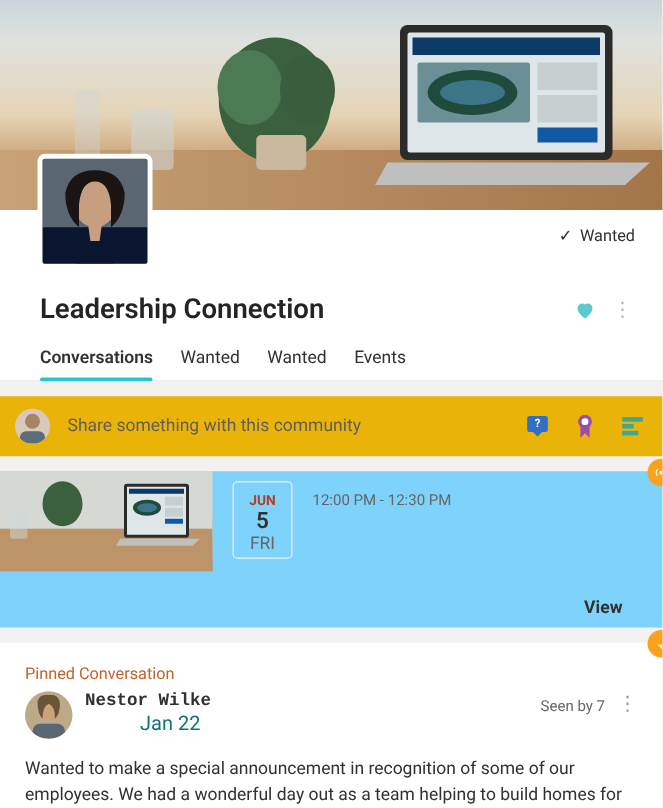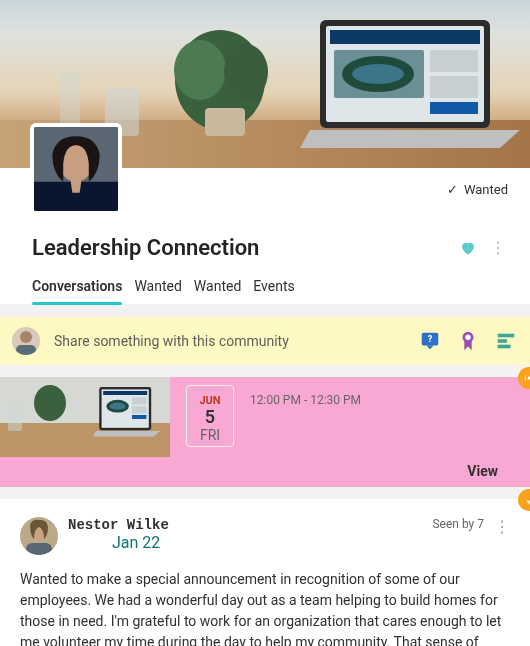--- a/index.html
+++ b/index.html
@@ -52,21 +52,21 @@
     flex: 1;
   }
   .heart-btn, .more-btn {
     width: 24px; height:24px;
     display:flex; align-items:center; justify-content:center;
     color:#5ccbce;
     cursor:pointer;
   }
   .more-btn { color:#b3b3b3; margin-left:6px; font-size:16px; }
   .tabs {
-    display: flex; gap: 12px;
+    display: flex; gap: 22px;
     padding: 4px 32px 0 32px;
     border-bottom: 1px solid #eee;
   }
   .tab {
     padding: 6px 0 10px 0;
     font-size: 14px;
     color: #323130;
     cursor:pointer;
     position: relative;
   }
@@ -75,39 +75,39 @@
     content:"";
     position:absolute; left:0; right:0; bottom:-1px;
     height:3px; background:#25c6cc;
     border-radius:2px;
   }
   
   .compose {
     display:flex; align-items:center;
     padding:10px 12px;
     gap:14px;
-    background:#fef9c3;
+    background:#eab308;
     margin: 12px 0;
   }
   .compose .av-sm {
     width:28px; height:28px; border-radius:50%;
     background:#d8c9bb;
     overflow:hidden; flex-shrink:0;
   }
   .compose .av-sm svg{width:100%;height:100%;}
   .compose .placeholder {
     flex:1; color:#605e5c; font-size:14px;
   }
   .compose .ic { width:24px; height:24px; display:flex; align-items:center; justify-content:center; cursor:pointer; }
   
   .event-card {
-    background:#f9a8d4;
+    background:#7dd3fc;
     display:flex;
     flex-direction:column;
-    gap:0;
+    gap:15px;
     position:relative;
   }
   .event-top { display:flex; gap:16px; height:80px; }
   .event-thumb {
     width:170px; height:80px;
     background: linear-gradient(180deg,#d7dad3 0%, #e0d6c3 40%, #c8a378 75%, #a57a4f 100%);
     overflow:hidden;
     position:relative;
   }
   .event-thumb svg{position:absolute;inset:0;}
@@ -145,21 +145,21 @@
     width:22px; height:22px; border-radius:50%;
     background:#faa21b; color:#fff;
     display:flex; align-items:center; justify-content:center;
   }
   .pinned-label{color:#c0632b; font-size:13px; margin-bottom:6px;}
   .post-header{display:flex; align-items:flex-start; gap:10px;}
   .post-av{width:38px;height:38px;border-radius:50%; background:#bba988; overflow:hidden;}
   .post-av svg{width:100%;height:100%;}
   .post-name{font-weight:700;font-family:Liberation Mono, monospace;}
   .post-date{font-size:16px; color:#0f766e;margin-left:44px;}
-  .post-meta{margin-left:auto; display:flex; align-items:flex-start; gap:10px; color:#666; font-size:12px;}
+  .post-meta{margin-left:auto; display:flex; align-items:flex-end; gap:10px; color:#666; font-size:12px;}
   .post-more{cursor:pointer; font-size:16px; color:#999;}
   .post-body{margin-top:14px; font-size:14px; line-height:1.5; color:#323130;}
 </style>
 </head>
 <body>
 
 <div class="card" style="margin-bottom:0;">
   <div class="hero">
     <div class="cover">
       <svg viewBox="0 0 530 168">
@@ -298,20 +298,21 @@
   </div>
   <div class="event-view">View</div>
 </div>
 
 <div class="post-card card">
   <div class="pin-badge">
     <svg width="12" height="12" viewBox="0 0 24 24" fill="#fff">
         <path d="M14 3l7 7-4 1-4 4 1 6-4-4-6 6 6-6-4-4 6 1 4-4z"></path>
       </svg>
   </div>
+  <div class="pinned-label">Pinned Conversation</div>
   <div class="post-header">
     <div class="post-av">
       <svg viewBox="0 0 38 38">
           <circle cx="19" cy="14" r="9" fill="#caa27b"></circle>
           <path d="M10 8 Q12 2 19 3 Q27 2 28 10 Q28 18 24 22 Q24 12 19 10 Q14 12 14 22 Q10 18 10 8" fill="#6b5538"></path>
           <rect x="6" y="26" width="26" height="12" rx="6" fill="#596673"></rect>
         </svg>
     </div>
     <div>
       <div class="post-name">Nestor Wilke</div>

